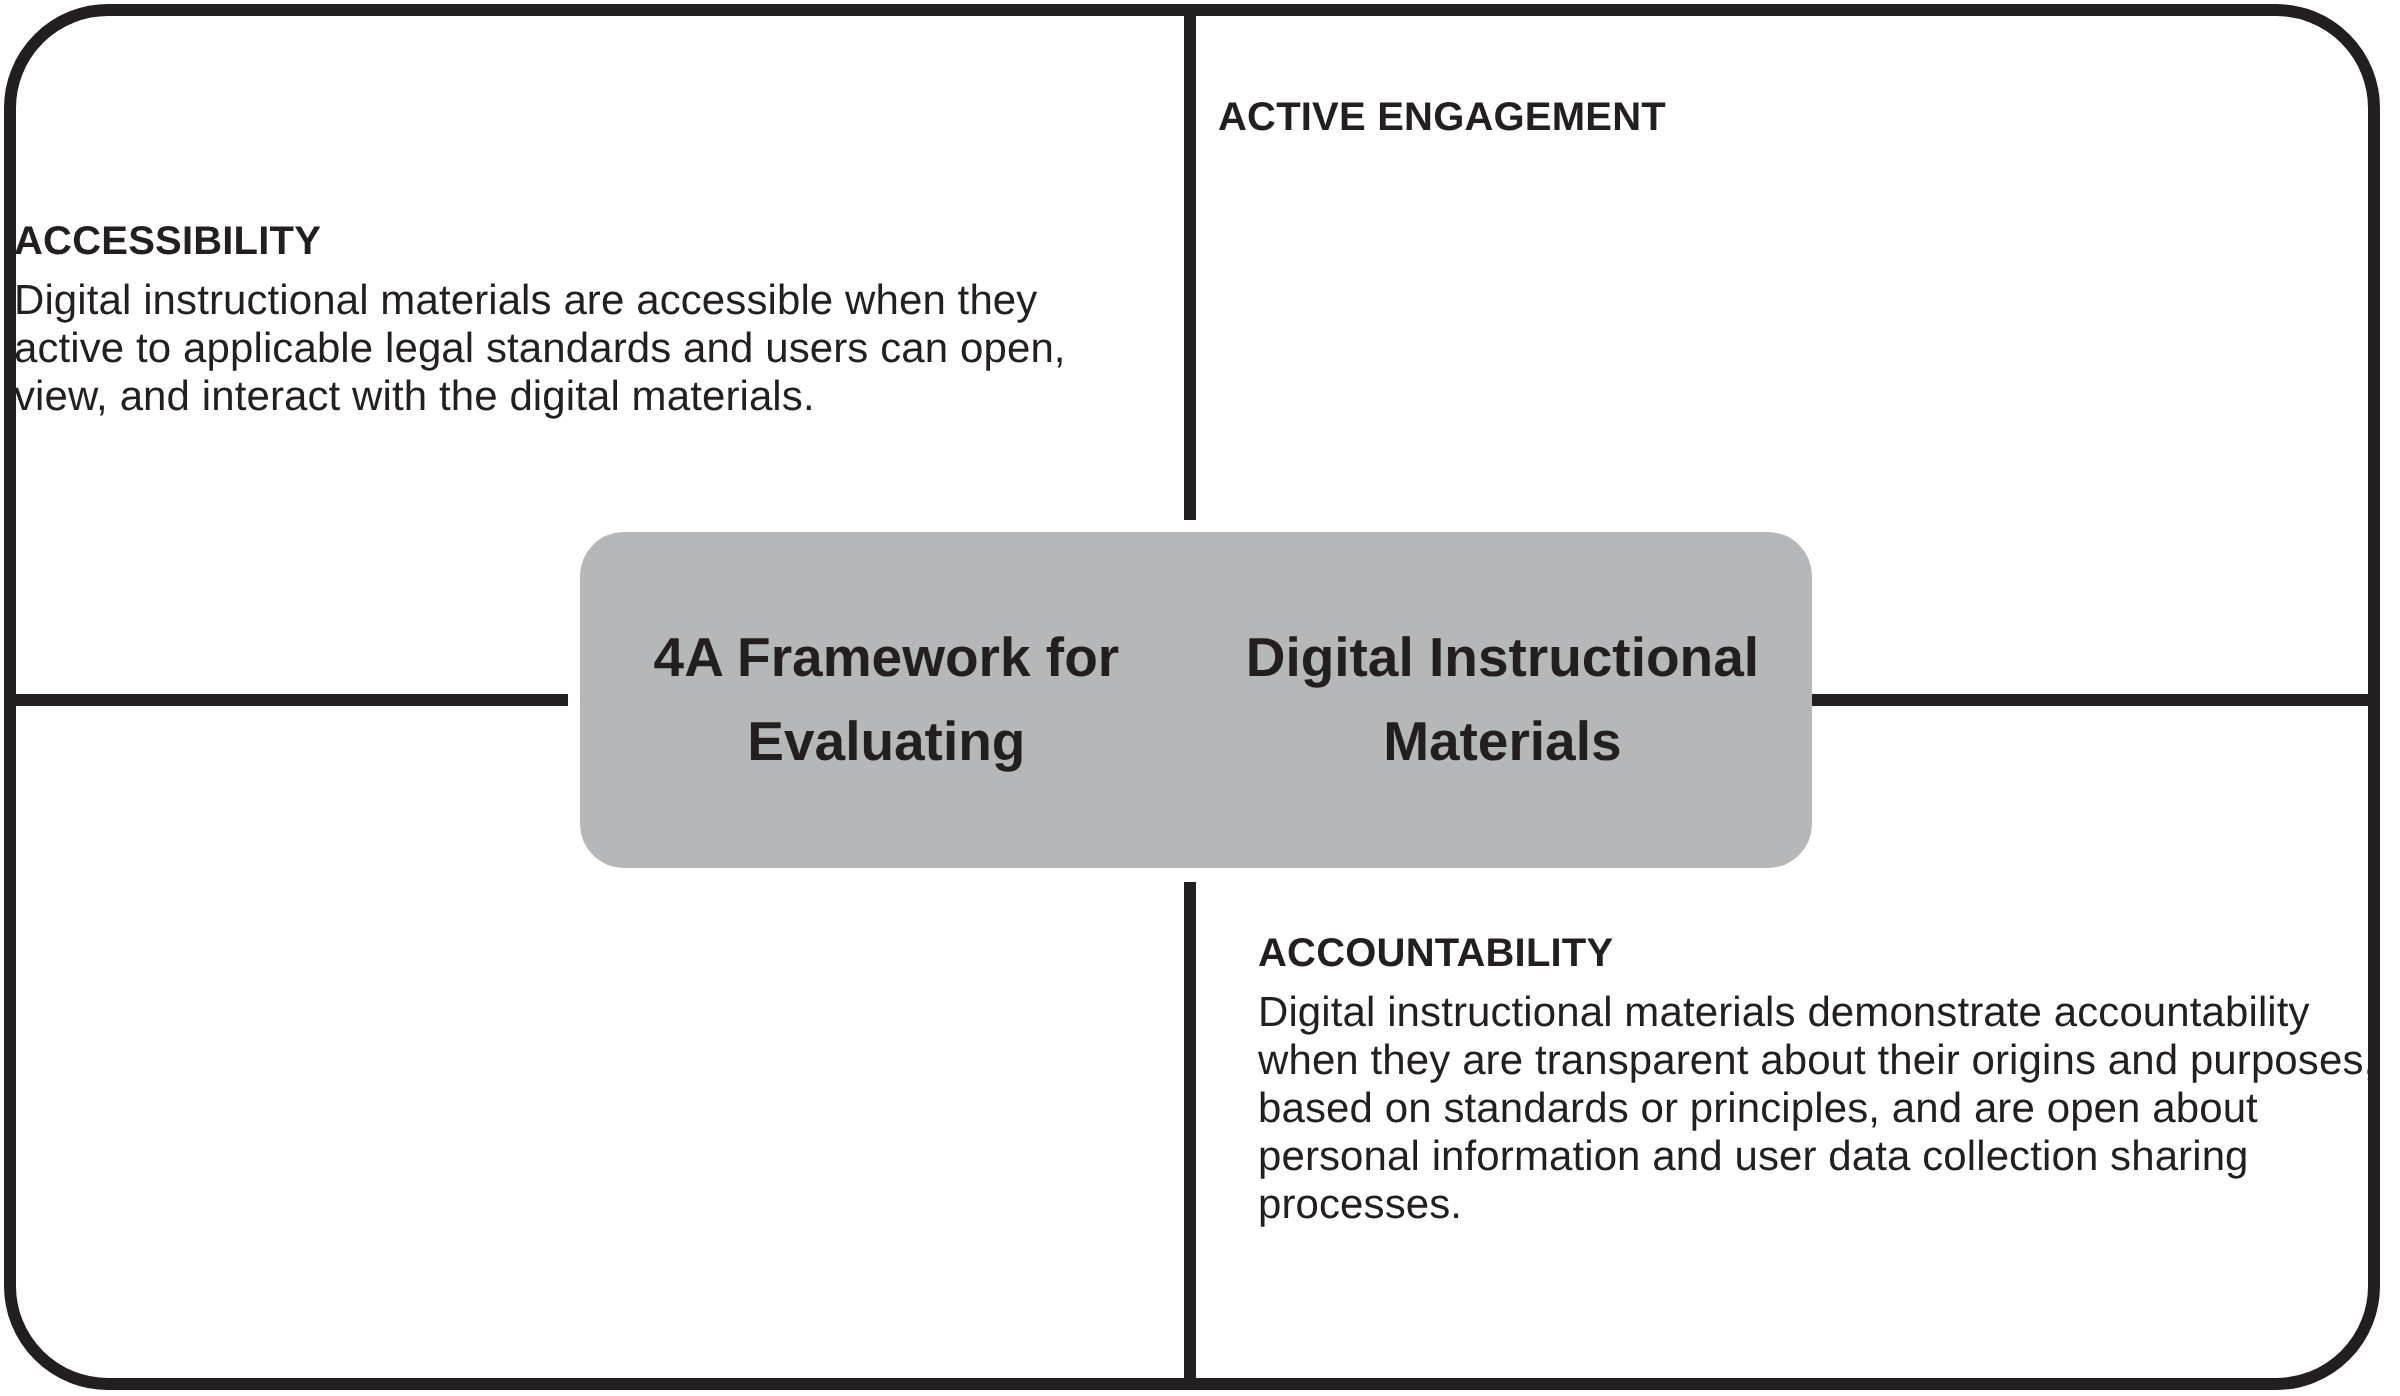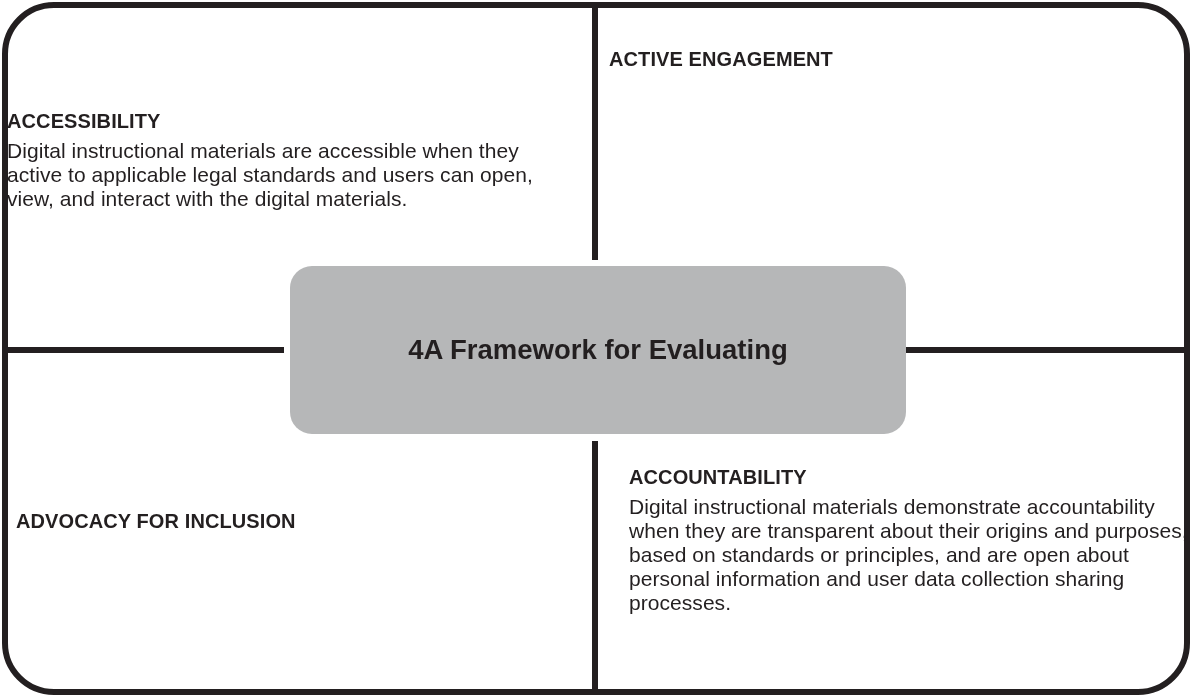--- a/index.html
+++ b/index.html
@@ -38,23 +38,23 @@
 <div class="quad q1">
   <h2>ACCESSIBILITY</h2>
   <p>Digital instructional materials are accessible when they active to applicable legal standards and users can open, view, and interact with the digital materials.</p>
 </div>
 
 <div class="quad q2">
   <h2>ACTIVE ENGAGEMENT</h2>
 </div>
 
 <div class="quad q3">
-  <h2>ADVOCACY FOR INCLUSION</h2>
 </div>
 
 <div class="quad q4">
   <h2>ACCOUNTABILITY</h2>
   <p>Digital instructional materials demonstrate accountability when they are transparent about their origins and purposes, based on standards or principles, and are open about personal information and user data collection sharing processes.</p>
 </div>
 
 <div class="center-box">
   <div class="center-title">4A Framework for Evaluating</div>
+  <div class="center-title">Digital Instructional Materials</div>
 </div>
 
 </body></html>

